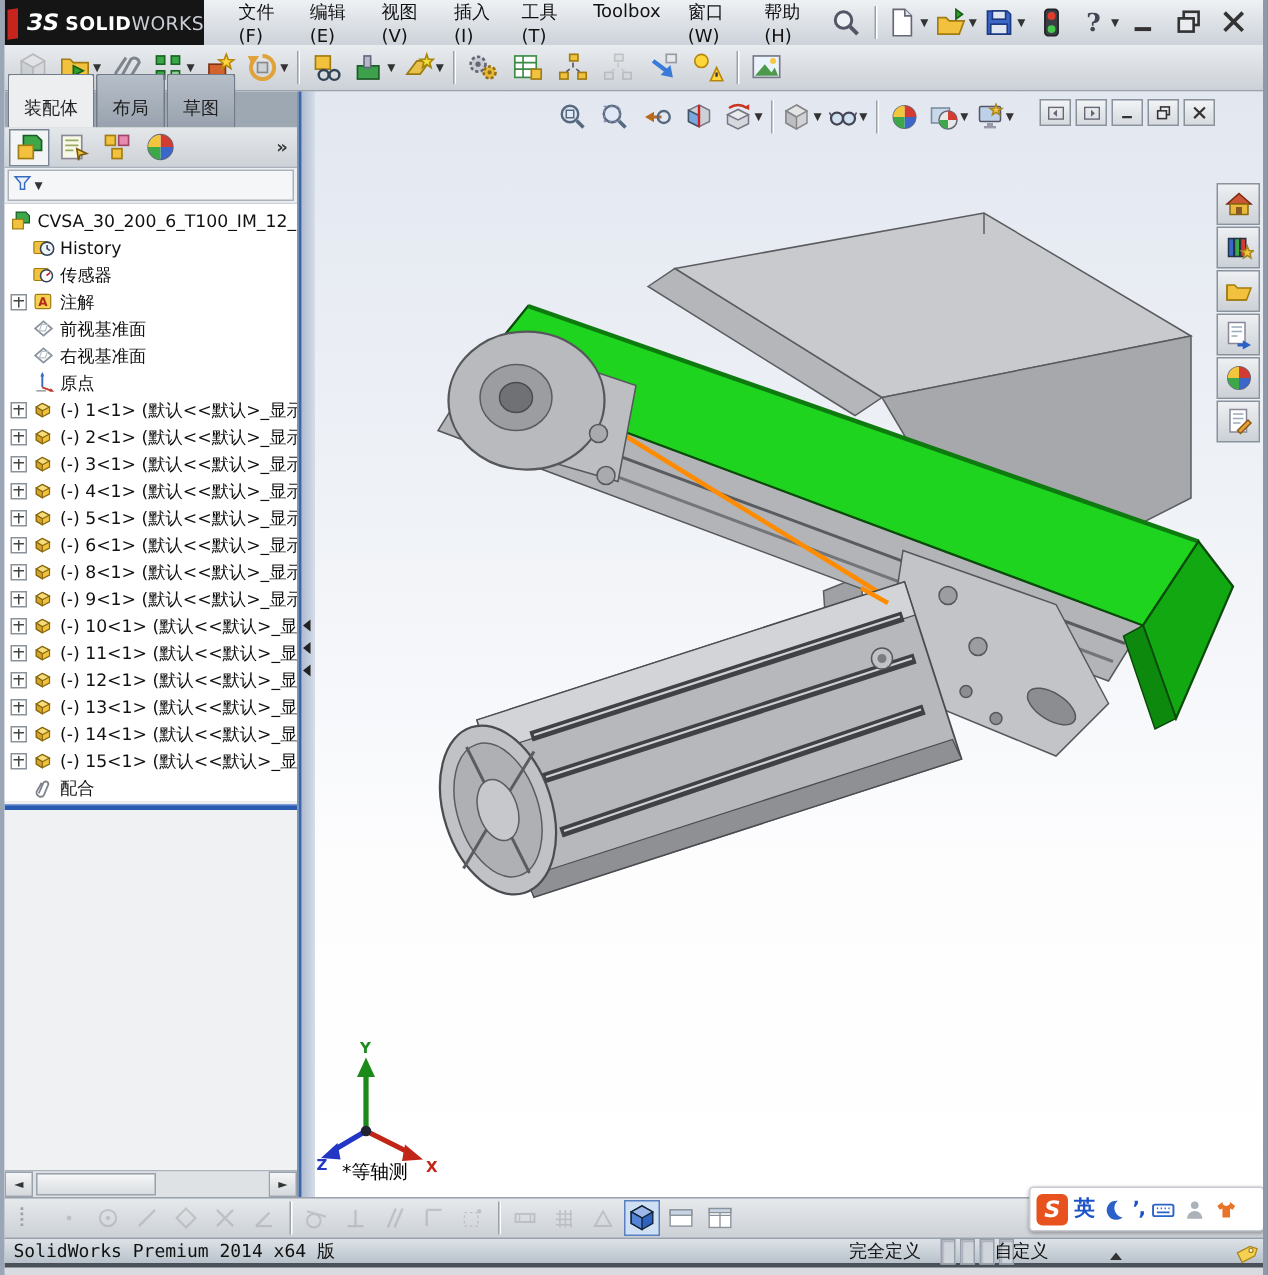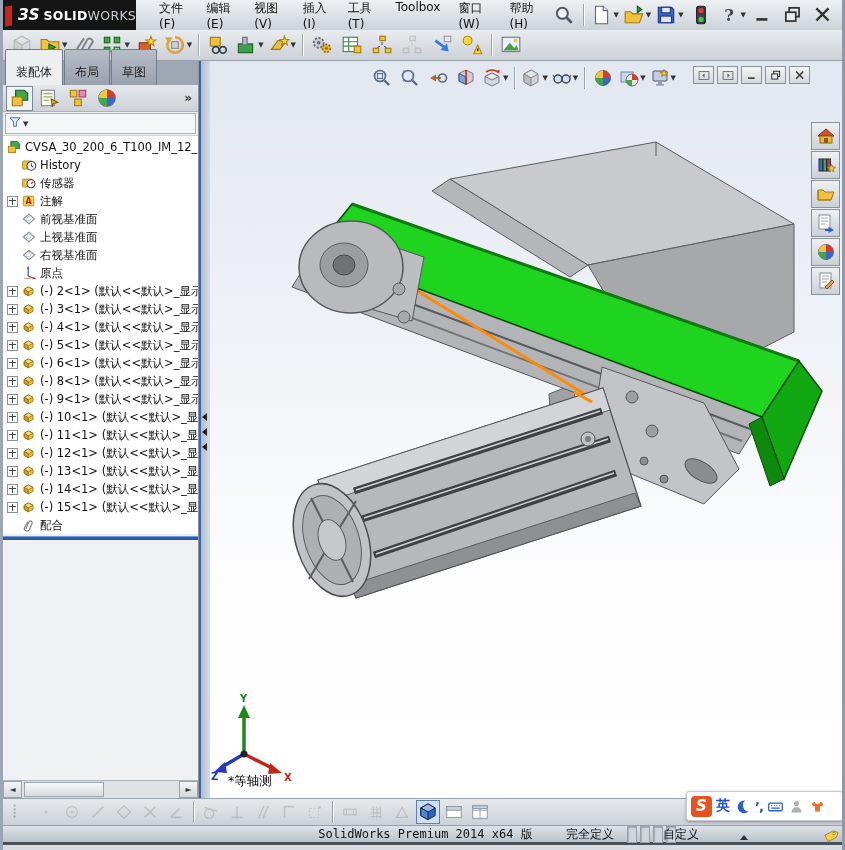--- a/index.html
+++ b/index.html
@@ -82,21 +82,21 @@
   .taskpane{position:absolute;right:2px;top:122px;display:flex;flex-direction:column;}
   .tpbtn{width:27px;height:26px;margin-bottom:1px;background:linear-gradient(#eef0f2,#ccd1d7);
          border:1px solid #8a929c;display:flex;align-items:center;justify-content:center;cursor:default;}
   .tpbtn svg{width:20px;height:20px;}
   
   .snapbar{position:absolute;left:0;top:798px;right:0;height:27px;background:linear-gradient(#e6e9ec,#ccd1d7);
            border-top:1px solid #9aa2ac;display:flex;align-items:center;padding-left:4px;box-sizing:border-box;}
   
   .statusbar{position:absolute;left:0;top:825px;right:0;height:20px;background:linear-gradient(#dde2e7,#b9c2cb);
              border-top:1px solid #98a0aa;display:flex;align-items:center;box-sizing:border-box;
-             border-bottom:3px solid #4a5058;justify-content:center;}
+             border-bottom:3px solid #4a5058;}
   .sb-left{margin-left:6px;font-family:"DejaVu Sans Mono",monospace;font-size:12px;color:#111;}
   .sb-def{position:absolute;left:563px;}
   .sb-seps{position:absolute;left:624px;display:flex;gap:3px;}
   .sb-seps i{width:8px;height:15px;border:1px solid #98a0aa;background:#cfd5db;box-shadow:inset 1px 1px 1px #aab;}
   .sb-cust{position:absolute;left:660px;}
   .sb-caret{position:absolute;left:737px;width:0;height:0;border-left:4px solid transparent;border-right:4px solid transparent;border-bottom:5px solid #333;top:9px;}
   .sb-tag{position:absolute;left:820px;top:3px;}
   
   .ime{position:absolute;left:683px;top:791px;width:157px;height:30px;background:#fff;border:1px solid #c8ccd2;
        border-radius:3px;box-shadow:0 1px 3px rgba(0,0,0,.35);display:flex;align-items:center;padding:0 4px;gap:4px;box-sizing:border-box;z-index:5;}
@@ -397,40 +397,41 @@
               <polygon points="8.5,6.5 13.5,6.5 11.5,12 6.5,12" fill="none" stroke="#b8c0ca"></polygon>
             </svg></span>
           <span class="tlabel">前视基准面</span>
         </div>
         <div class="trow">
           <span class="texp blank"></span>
           <span class="ticon"><svg viewBox="0 0 20 20">
               <polygon points="10,4 17,10 10,16 3,10" fill="none" stroke="#8a929c" stroke-width="1.4"></polygon>
               <polygon points="8.5,6.5 13.5,6.5 11.5,12 6.5,12" fill="none" stroke="#b8c0ca"></polygon>
             </svg></span>
-          <span class="tlabel">上视基准面</span>
-        </div>
-        <div class="trow">
-          <span class="texp blank"></span>
-          <span class="ticon"><svg viewBox="0 0 20 20">
-              <polygon points="10,4 17,10 10,16 3,10" fill="none" stroke="#8a929c" stroke-width="1.4"></polygon>
-              <polygon points="8.5,6.5 13.5,6.5 11.5,12 6.5,12" fill="none" stroke="#b8c0ca"></polygon>
-            </svg></span>
           <span class="tlabel">右视基准面</span>
         </div>
         <div class="trow">
           <span class="texp blank"></span>
           <span class="ticon"><svg viewBox="0 0 20 20">
               <line x1="9" y1="3" x2="9" y2="14" stroke="#3a6ac0" stroke-width="1.6"></line>
               <polygon points="9,1 7.4,5 10.6,5" fill="#3a6ac0"></polygon>
               <line x1="9" y1="14" x2="17" y2="17" stroke="#c23a2a" stroke-width="1.6"></line>
               <polygon points="19,17.8 14.8,17.6 16,14.8" fill="#c23a2a"></polygon>
               <line x1="4" y1="17" x2="12" y2="17" stroke="#888"></line>
             </svg></span>
           <span class="tlabel">原点</span>
+        </div>
+        <div class="trow">
+          <span class="texp"></span>
+          <span class="ticon"><svg viewBox="0 0 20 20">
+              <polygon points="4,8 9,5 15,8 15,13 9,16 4,13" fill="#f2c13d" stroke="#8a6a10"></polygon>
+              <polygon points="4,8 9,5 15,8 9,11" fill="#f8dc7a" stroke="#8a6a10"></polygon>
+              <polygon points="4,8 9,11 9,16 4,13" fill="#d8a428" stroke="#8a6a10"></polygon>
+            </svg></span>
+          <span class="tlabel">(-) 1&lt;1&gt; (默认&lt;&lt;默认&gt;_显示</span>
         </div>
         <div class="trow">
           <span class="texp"></span>
           <span class="ticon"><svg viewBox="0 0 20 20">
               <polygon points="4,8 9,5 15,8 15,13 9,16 4,13" fill="#f2c13d" stroke="#8a6a10"></polygon>
               <polygon points="4,8 9,5 15,8 9,11" fill="#f8dc7a" stroke="#8a6a10"></polygon>
               <polygon points="4,8 9,11 9,16 4,13" fill="#d8a428" stroke="#8a6a10"></polygon>
             </svg></span>
           <span class="tlabel">(-) 2&lt;1&gt; (默认&lt;&lt;默认&gt;_显示</span>
         </div>

